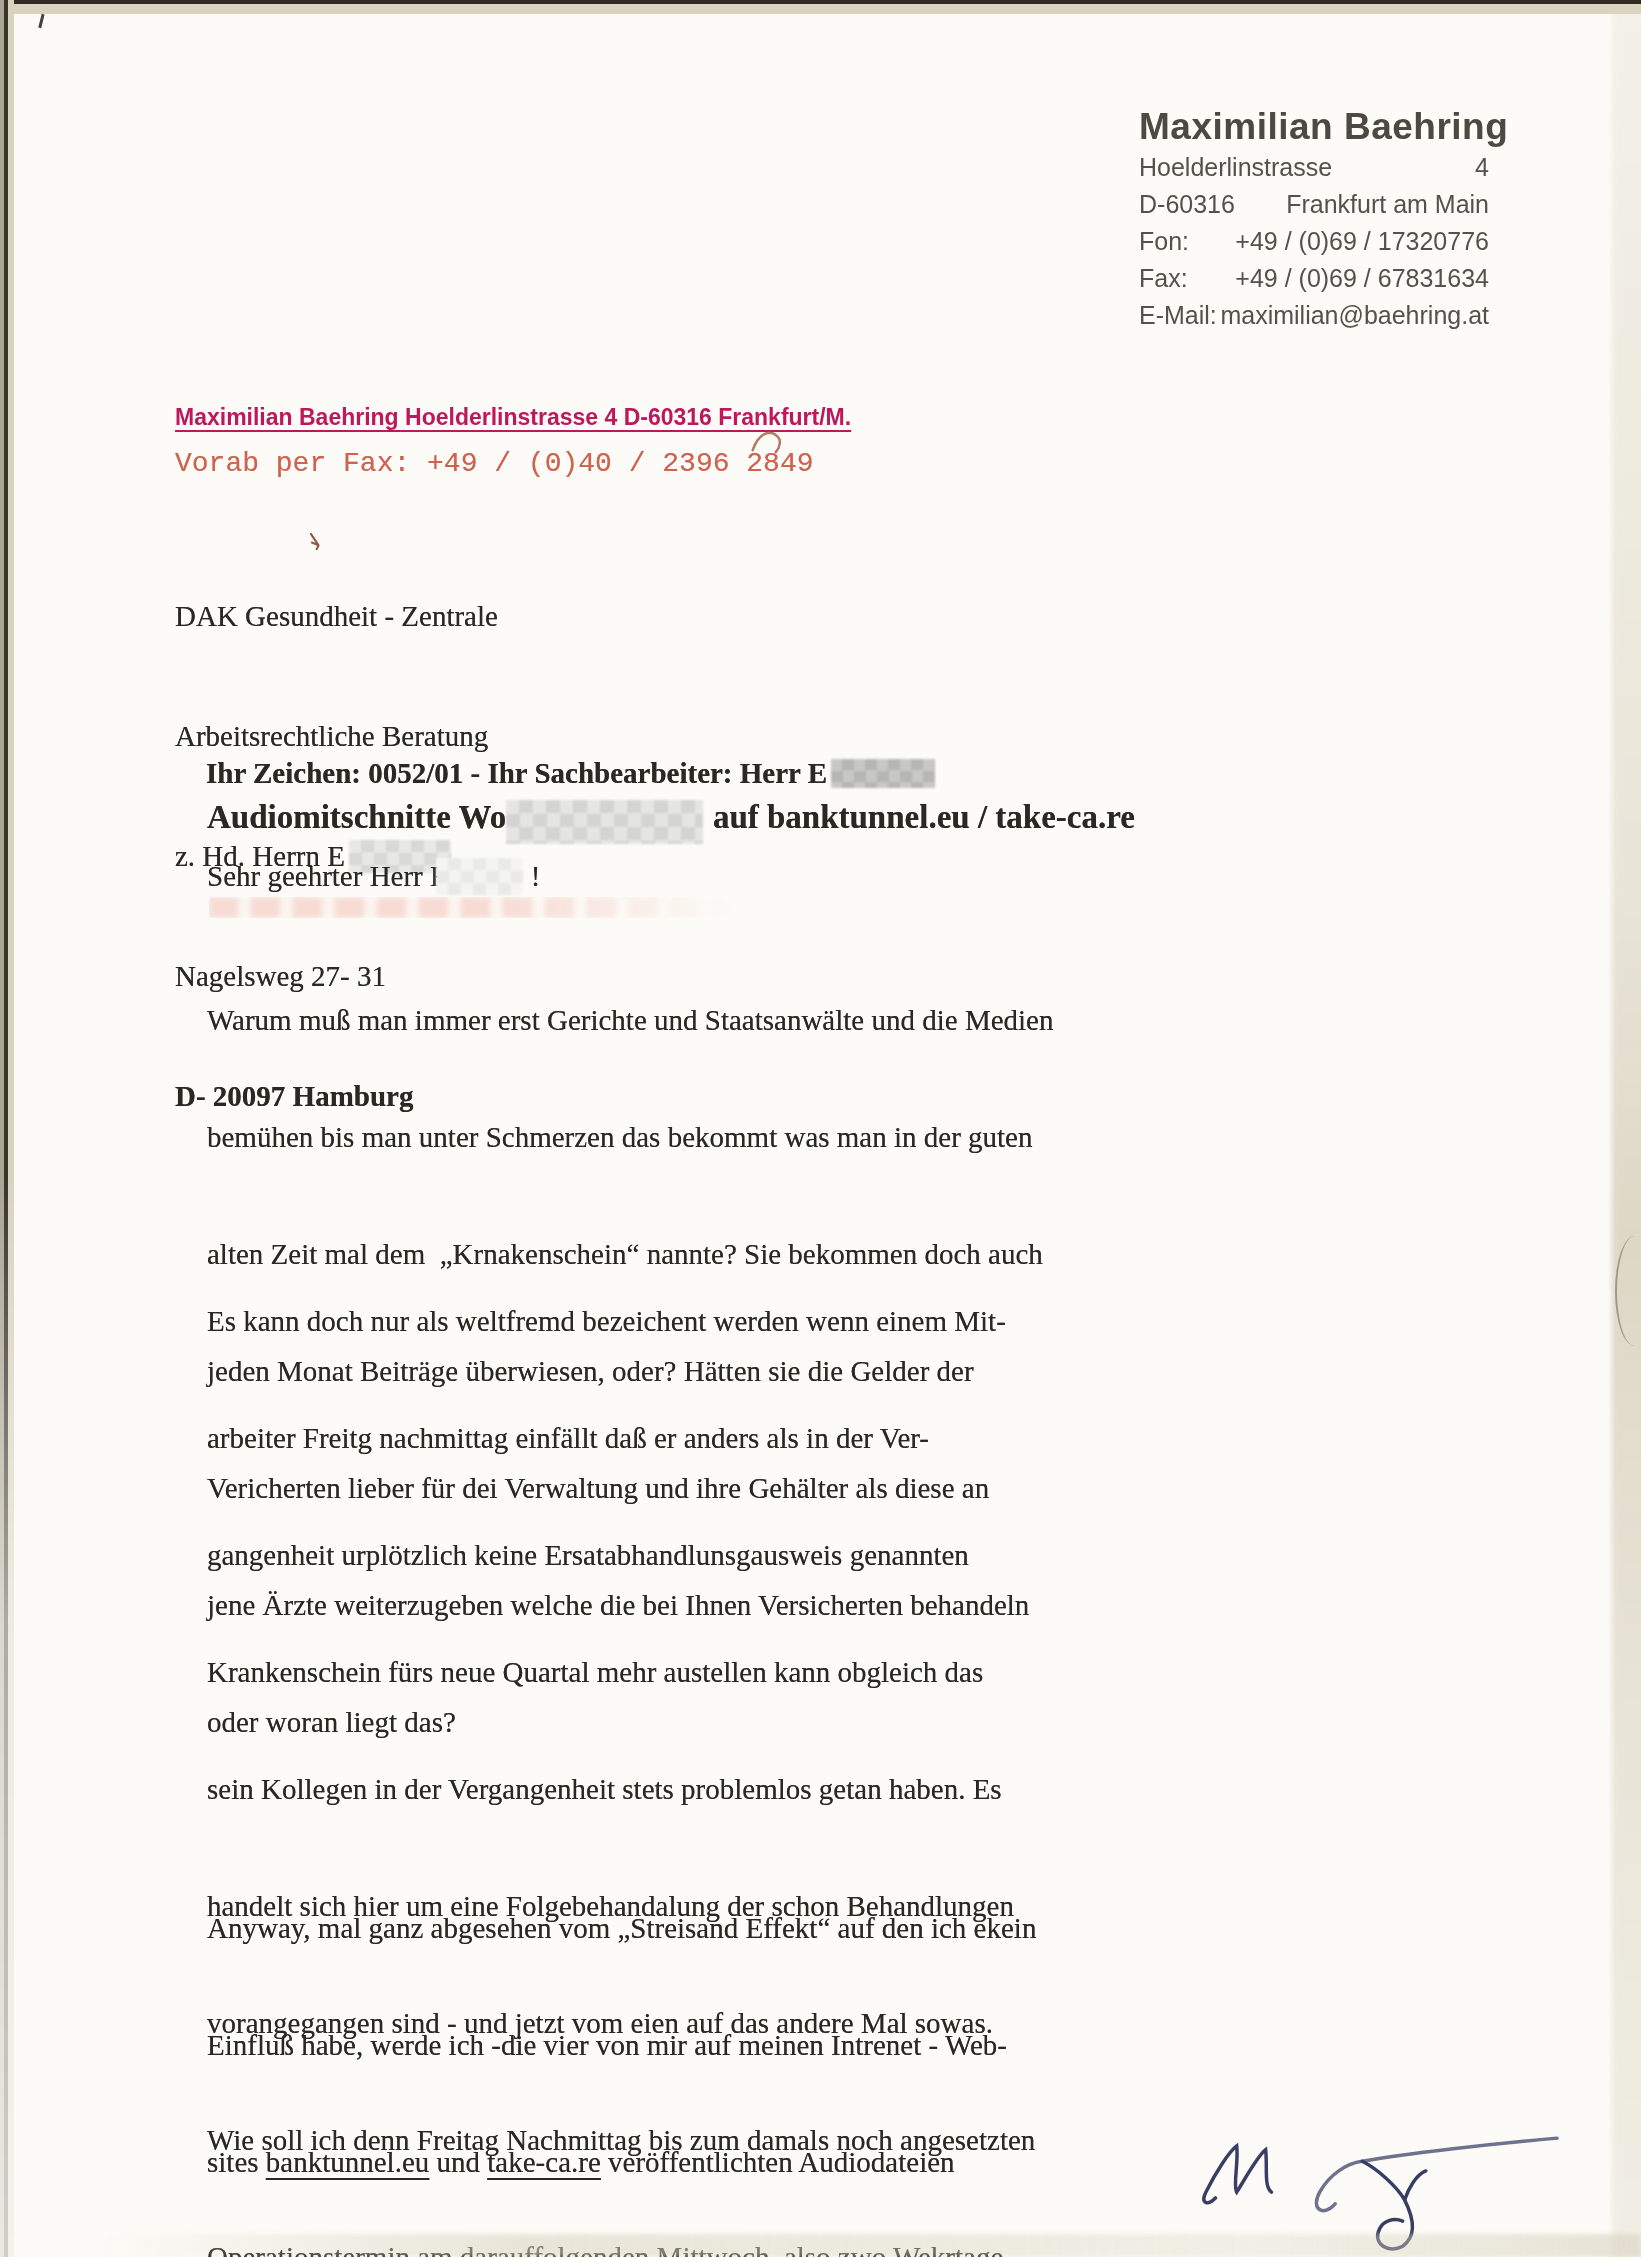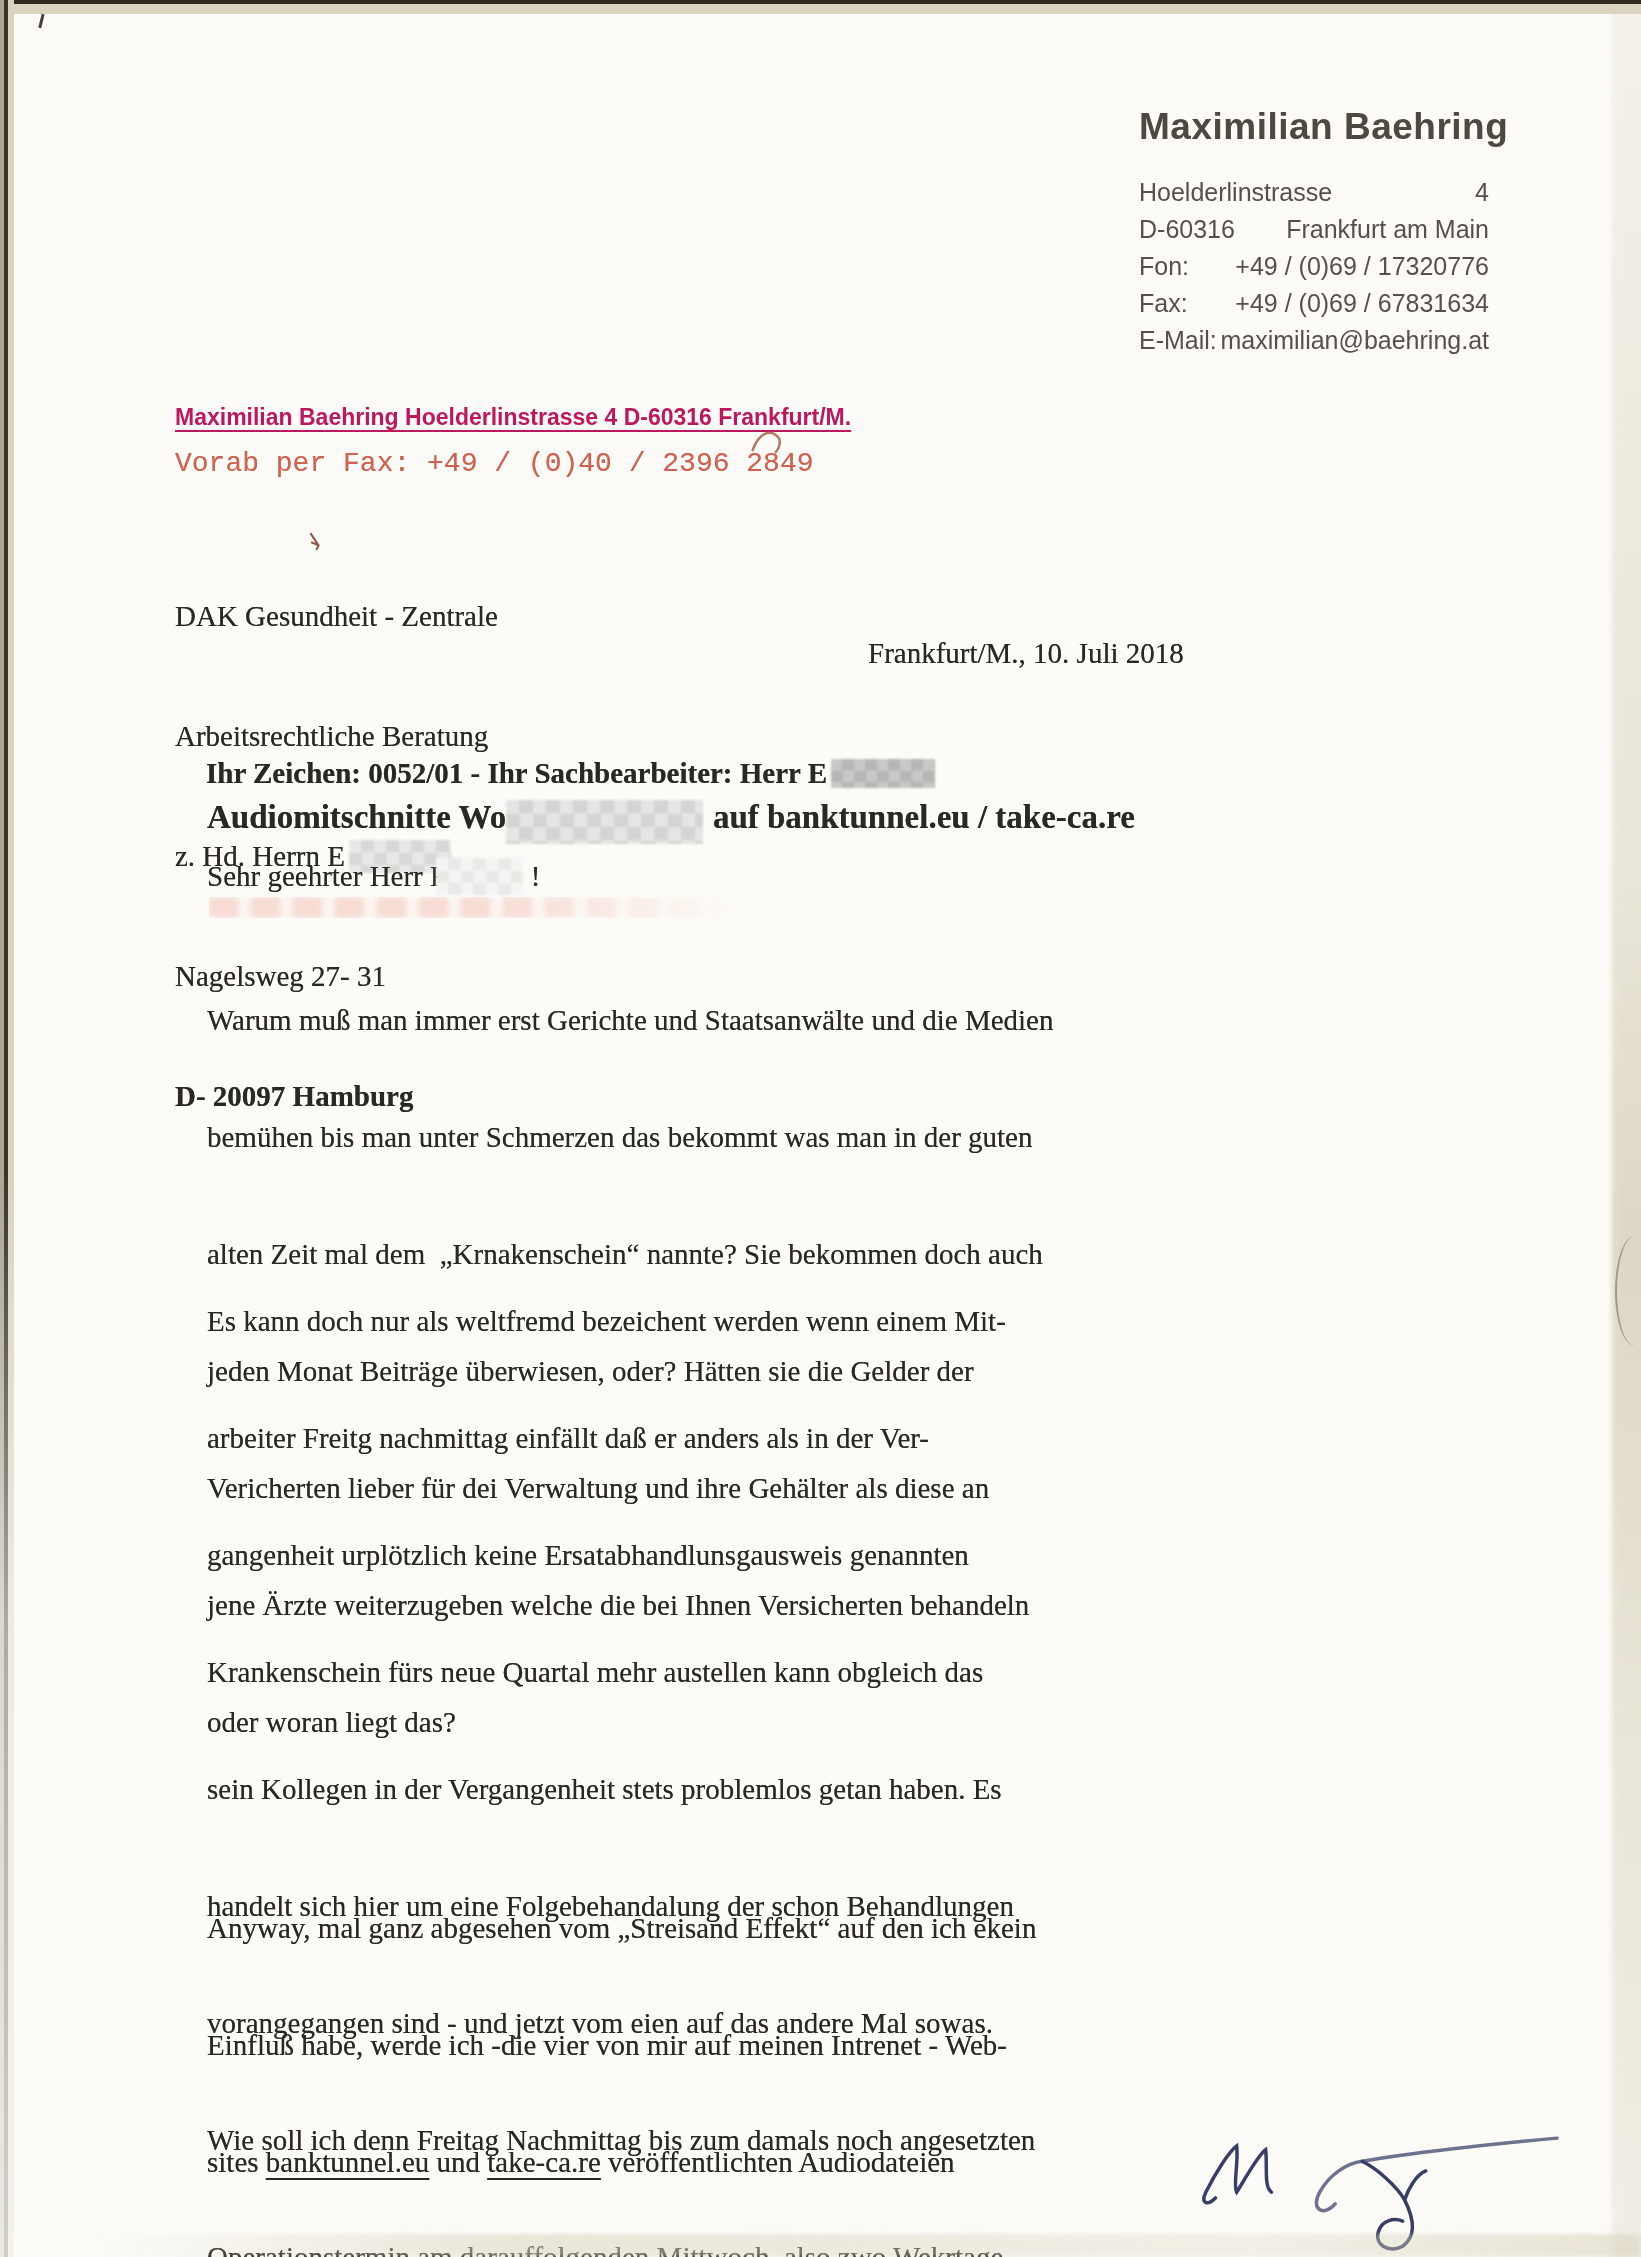--- a/index.html
+++ b/index.html
@@ -44,21 +44,21 @@
   .red-artifact { position:absolute; left:307px; top:532px; opacity:.85; }
   .ghost-line {
     position:absolute; left:209px; top:897px; width:526px; height:21px;
     background:repeating-linear-gradient(90deg, rgba(235,140,125,.28) 0 29px, rgba(235,140,125,.06) 29px 42px);
     filter:blur(2.9px);
     -webkit-mask-image:linear-gradient(to right,#000 55%,transparent 100%);
     mask-image:linear-gradient(to right,#000 55%,transparent 100%);
   }
   
   .letterhead { position:absolute; left:1139px; top:106px; width:350px; color:#55504a; }
-  .lh-name { font-size:37px; font-weight:600; color:#4d4840; letter-spacing:0.5px; margin-bottom:26px; white-space:nowrap; }
+  .lh-name { font-size:37px; font-weight:600; color:#4d4840; letter-spacing:0.5px; margin-bottom:1px; white-space:nowrap; }
   .lh-row { display:flex; justify-content:space-between; font-size:25px; line-height:37px; white-space:nowrap; }
   
   .mono { font-family:Liberation Serif, serif; color:#2a2822; text-shadow:0 0 0.6px rgba(42,40,34,.75); }
   .sender-line {
     position:absolute; left:175px; top:404px;
     font-size:23px; font-weight:700; color:#be185d; white-space:pre;
     text-decoration:underline; text-underline-offset:4.8px; text-decoration-thickness:1.9px;
   }
   .fax-note {
     position:absolute; left:175px; top:448px; font-family:"Liberation Mono","DejaVu Sans Mono",monospace;
@@ -138,21 +138,20 @@
   </svg>
 
   <div class="recipient mono">
     <div>DAK Gesundheit - Zentrale</div>
     <div>Arbeitsrechtliche Beratung</div>
     <div><span>z. Hd. Herrn E</span><span class="redact redact-recipient"></span></div>
     <div>Nagelsweg 27- 31</div>
     <div class="bold">D- 20097 Hamburg</div>
   </div>
 
-  <div class="dateline mono">Frankfurt/M., 10. Juli 2018</div>
 
   <div class="subject1 mono"><span>Ihr Zeichen: 0052/01 - Ihr Sachbearbeiter: Herr E</span><span class="redact redact-subject1"></span></div>
   <div class="subject2 mono"><span>Audiomitschnitte Wo</span><span class="redact redact-subject2"></span><span>auf banktunnel.eu / take-ca.re</span></div>
 
   <div class="salutation mono"><span>Sehr geehrter Herr E</span><span class="redact redact-salutation"></span><span class="excl">!</span></div>
 
   <div class="ghost-line"></div>
 
   <div class="para p1 mono">
     <div>Warum muß man immer erst Gerichte und Staatsanwälte und die Medien</div>

